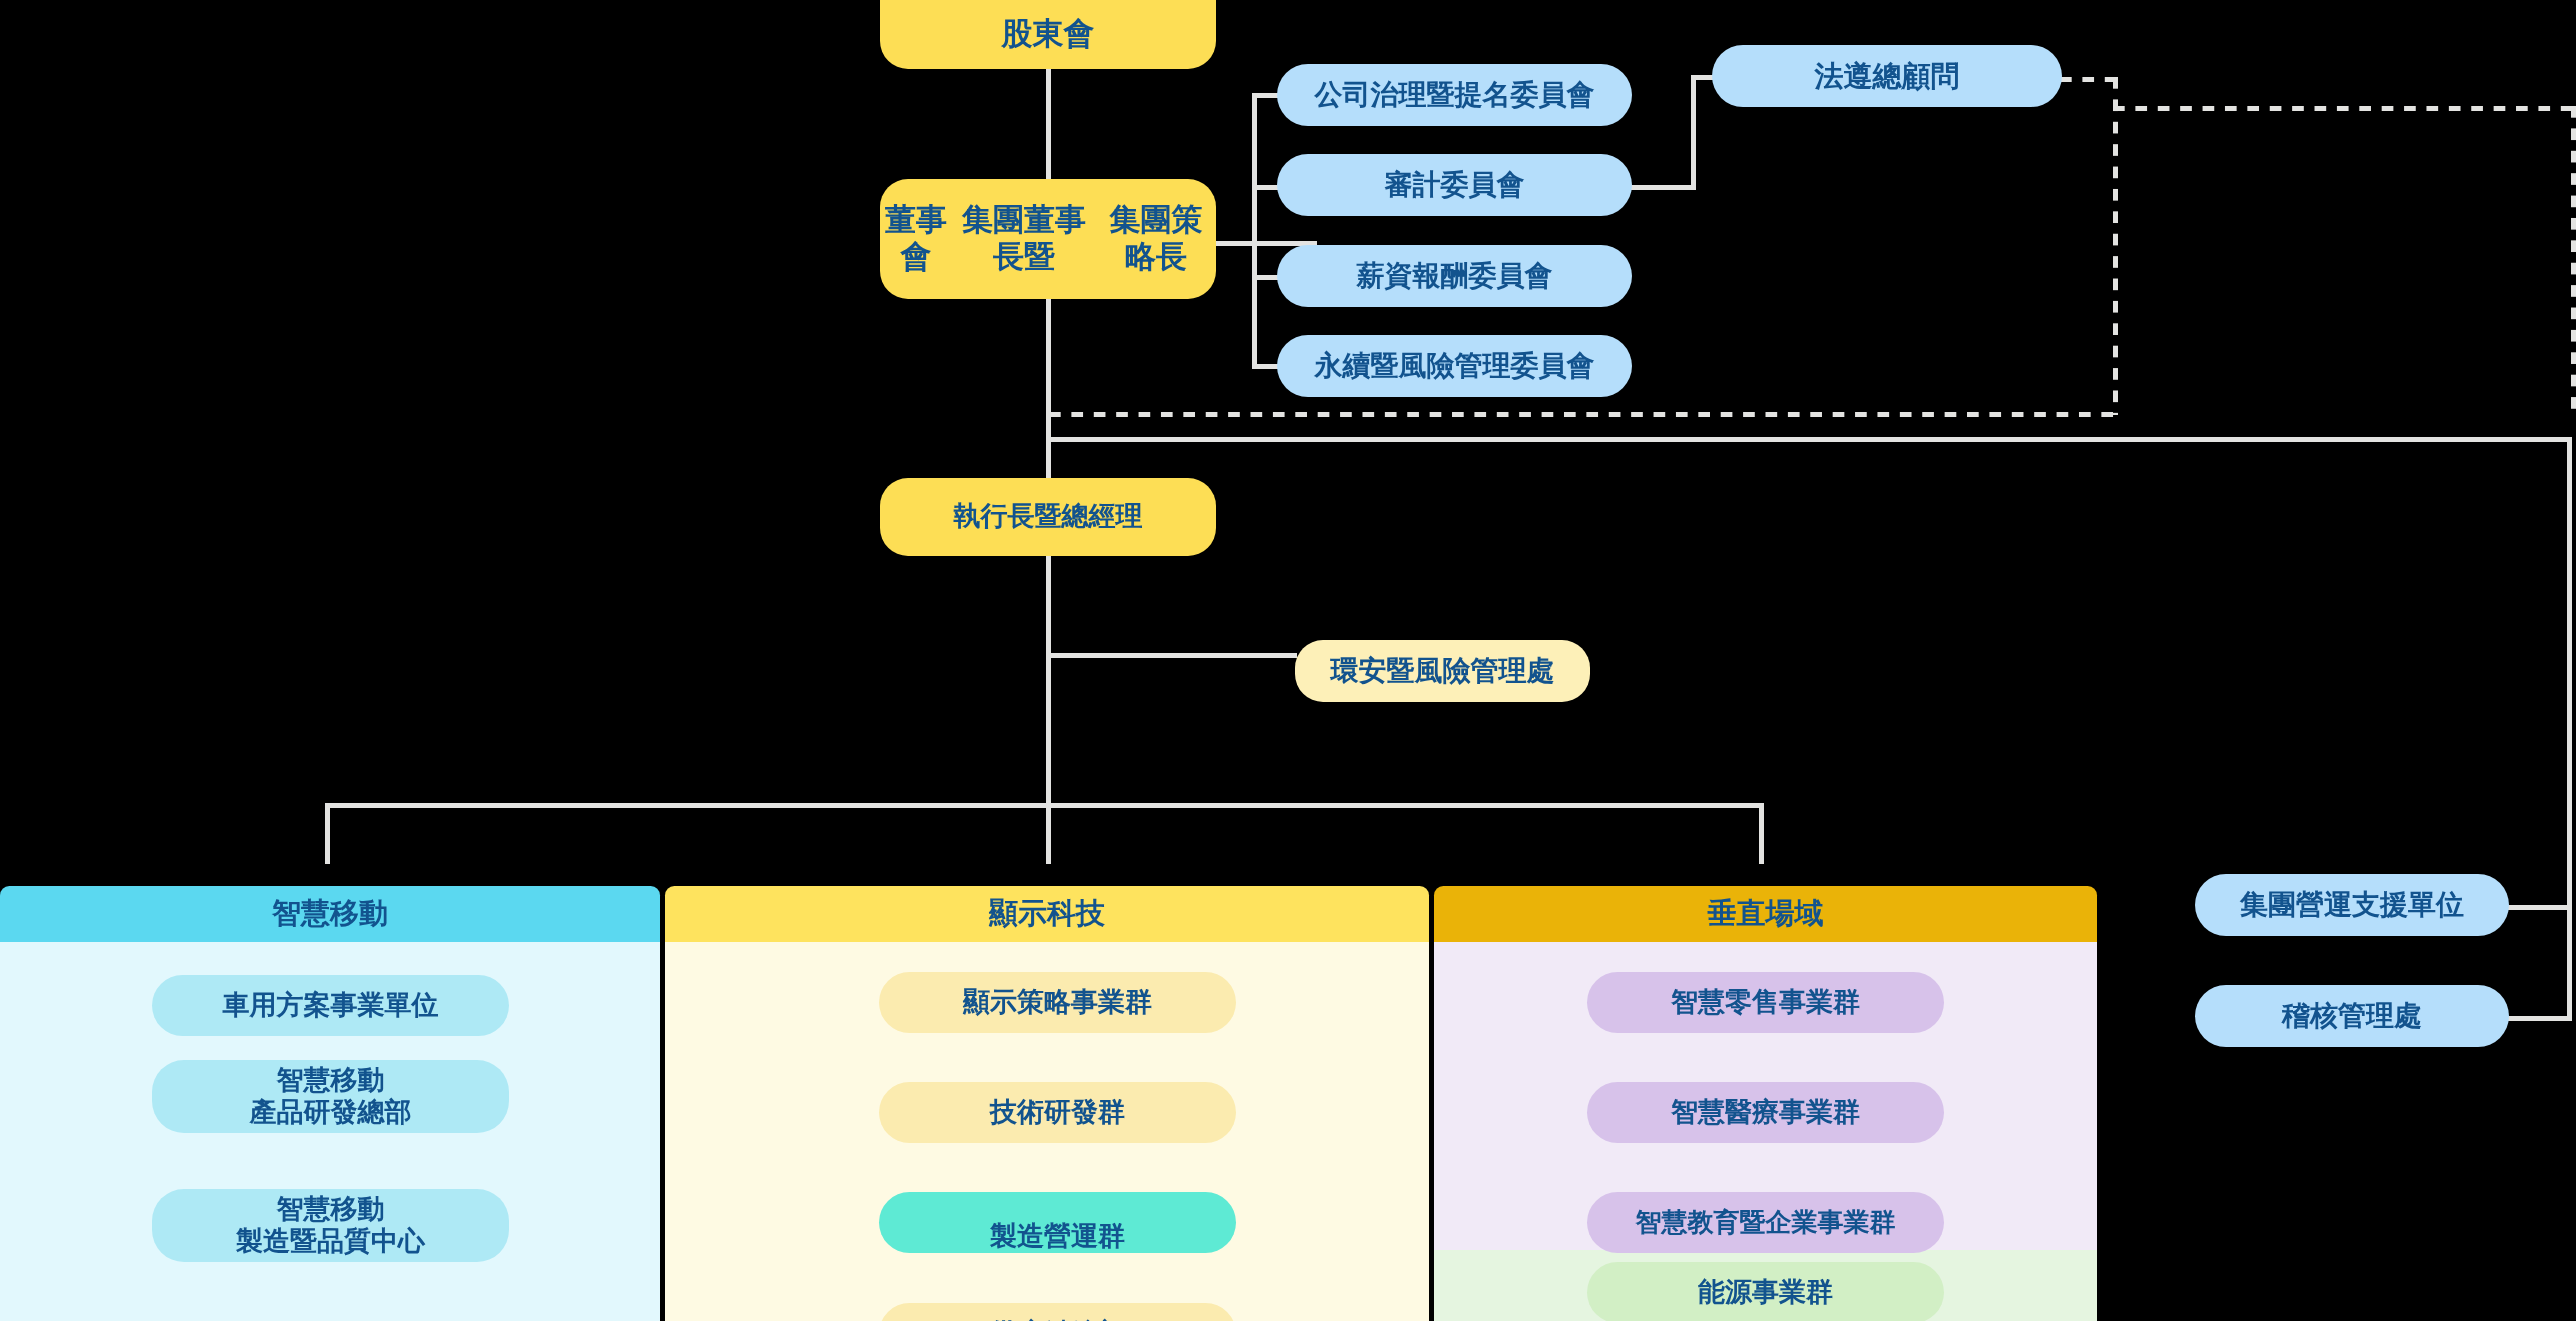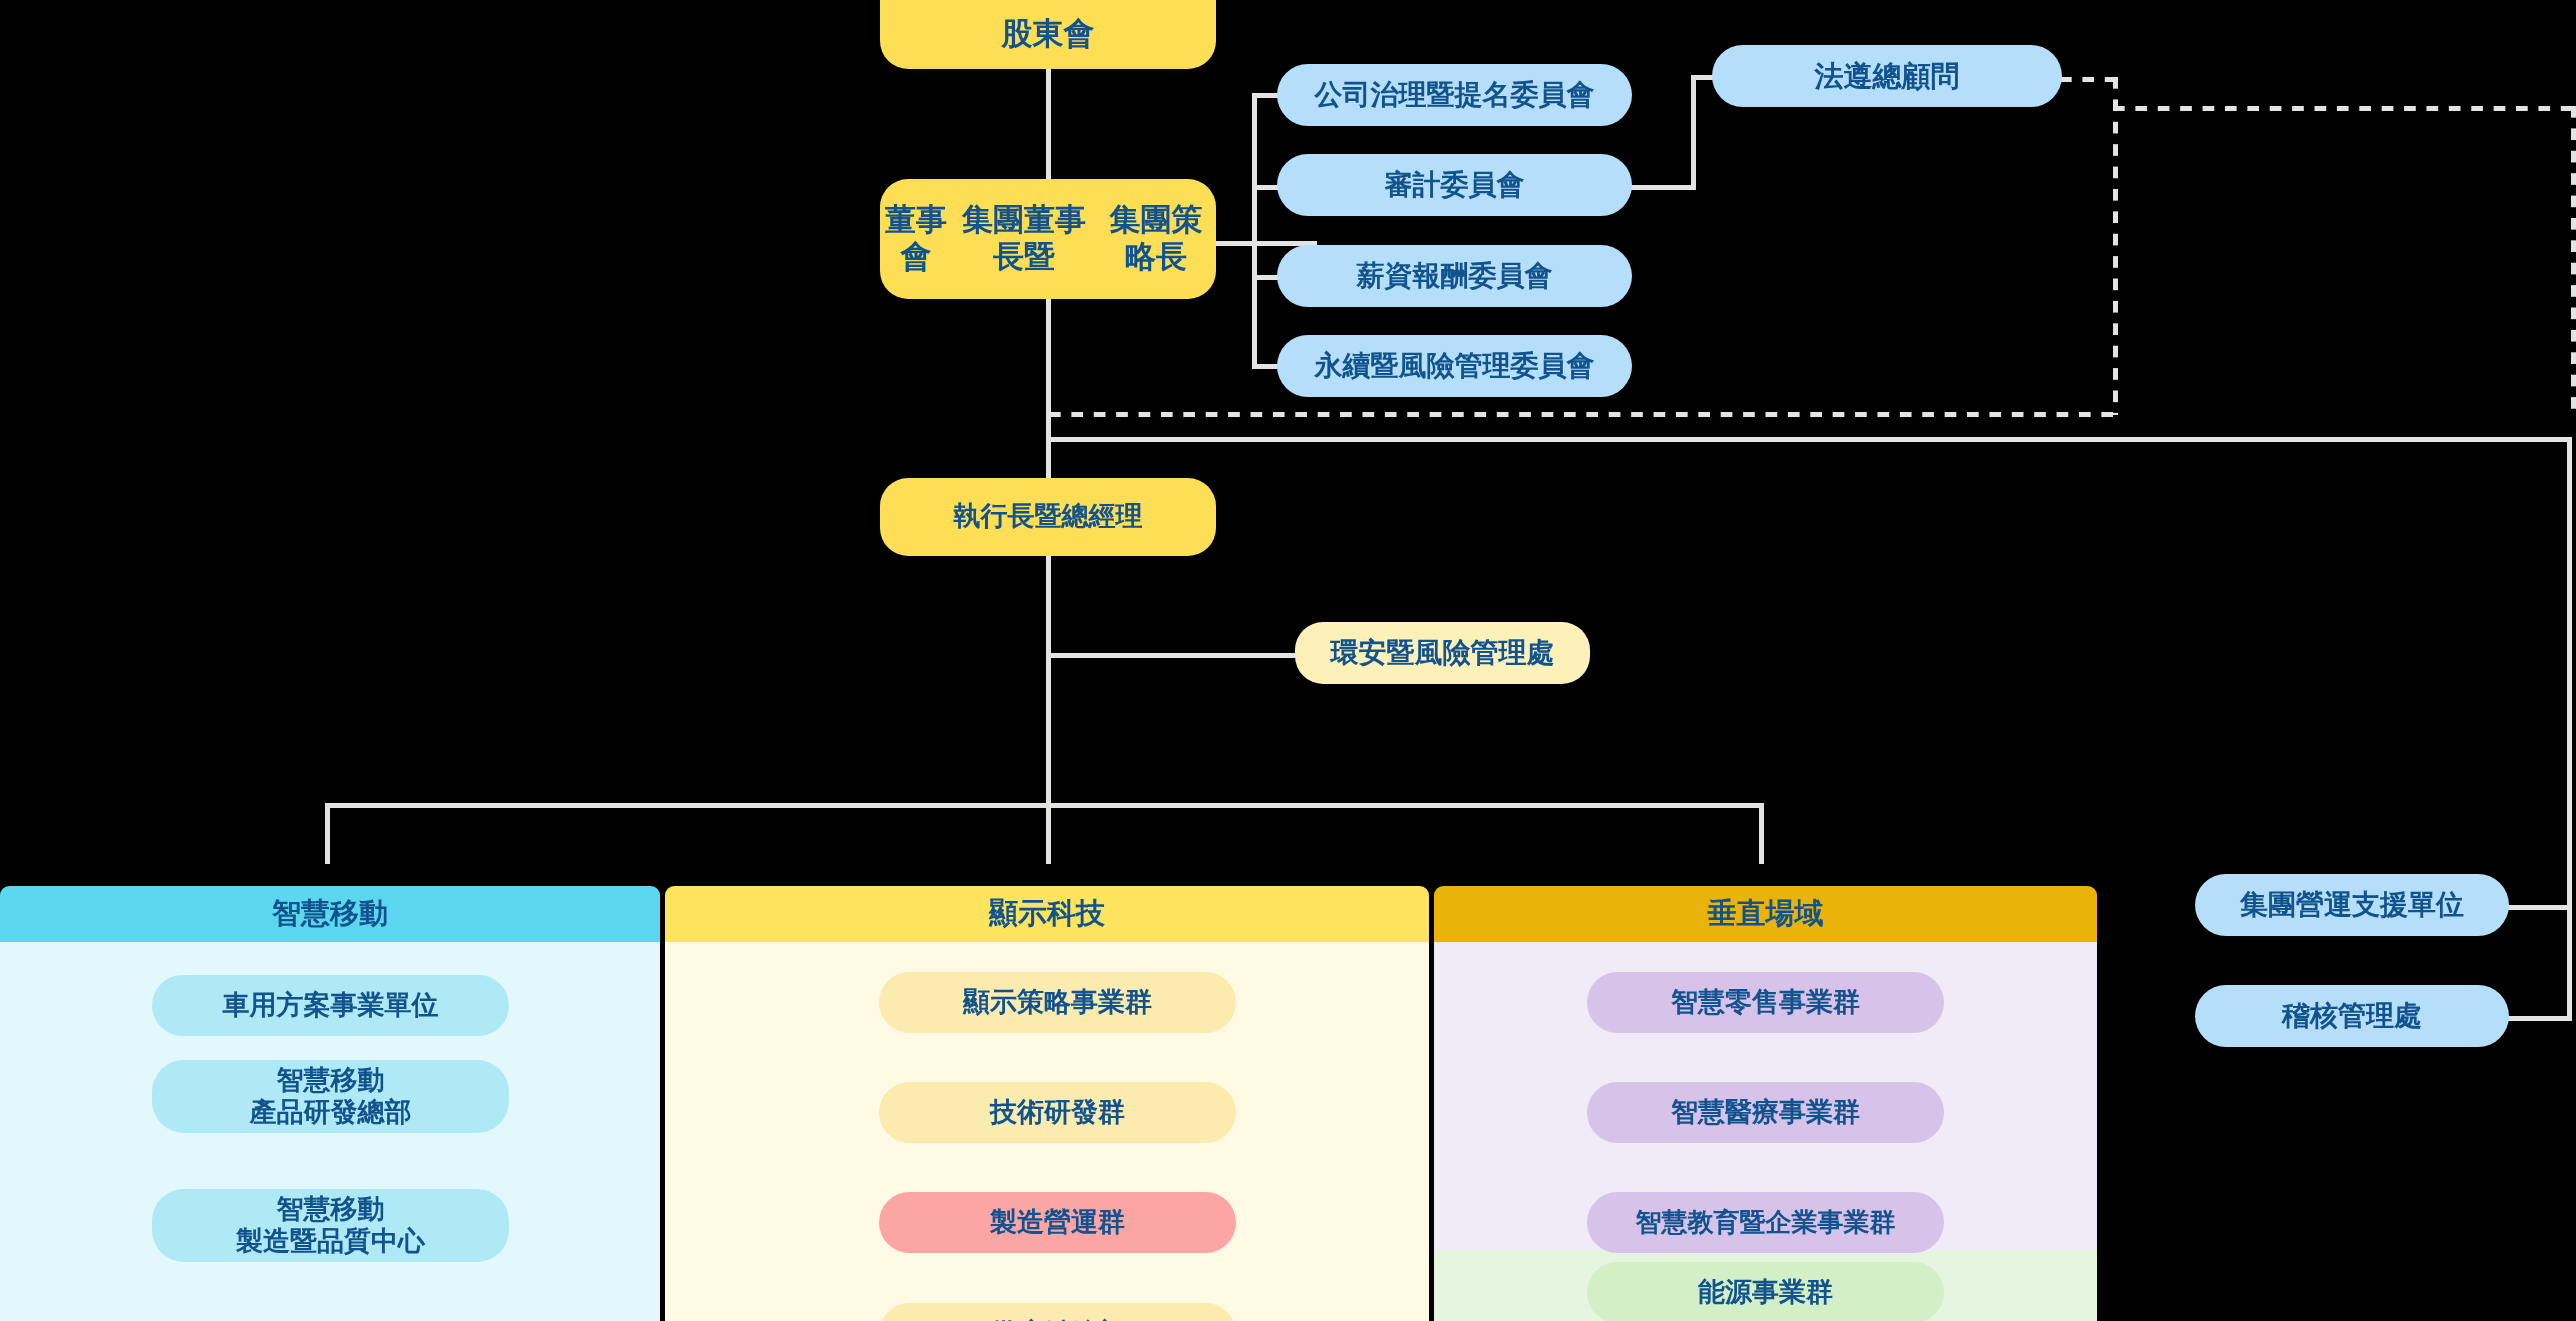--- a/index.html
+++ b/index.html
@@ -120,21 +120,21 @@
   </div>
 
   <div class="node blue" style="left:1712px;top:45px;width:350px;height:62px;font-size:29px;">
     <span>法遵總顧問</span>
   </div>
 
   <div class="node gold" style="left:880px;top:478px;width:336px;height:78px;font-size:27px;">
     <span>執行長暨總經理</span>
   </div>
 
-  <div class="node gold-soft" style="left:1295px;top:622px;width:295px;height:62px;font-size:28px;">
+  <div class="node gold-soft" style="left:1295px;top:640px;width:295px;height:62px;font-size:28px;">
     <span>環安暨風險管理處</span>
   </div>
 
   <div class="node blue" style="left:2195px;top:874px;width:314px;height:62px;font-size:28px;">
     <span>集團營運支援單位</span>
   </div>
   <div class="node blue" style="left:2195px;top:985px;width:314px;height:62px;font-size:28px;">
     <span>稽核管理處</span>
   </div>
 
@@ -166,21 +166,21 @@
     <div class="col-body" style="top:56px;height:402px;background:#FEFAE3;"></div>
     <div class="col-head" style="background:#FEE35E;">
       <span>顯示科技</span>
     </div>
     <div class="pill" style="left:214px;top:86px;width:357px;height:61px;background:#FBEBAF;font-size:27px;">
       <span>顯示策略事業群</span>
     </div>
     <div class="pill" style="left:214px;top:196px;width:357px;height:61px;background:#FBEBAF;font-size:27px;">
       <span>技術研發群</span>
     </div>
-    <div class="pill" style="left:214px;top:306px;width:357px;height:61px;background:#fca5a5;font-size:27px;">
+    <div class="pill" style="left:214px;top:306px;width:357px;height:61px;background:#5eead4;font-size:27px;align-items:flex-end;">
       <span>製造營運群</span>
     </div>
     <div class="pill" style="left:214px;top:417px;width:357px;height:61px;background:#FBEBAF;font-size:27px;">
       <span>供應鏈總部</span>
     </div>
   </div>
 
   <div class="col" style="left:1434px;top:864px;width:663px;height:458px;">
     <div class="col-body" style="top:56px;height:308px;background:#F1EAF7;"></div>
     <div class="col-body" style="top:364px;height:93px;background:#E5F5E0;"></div>

